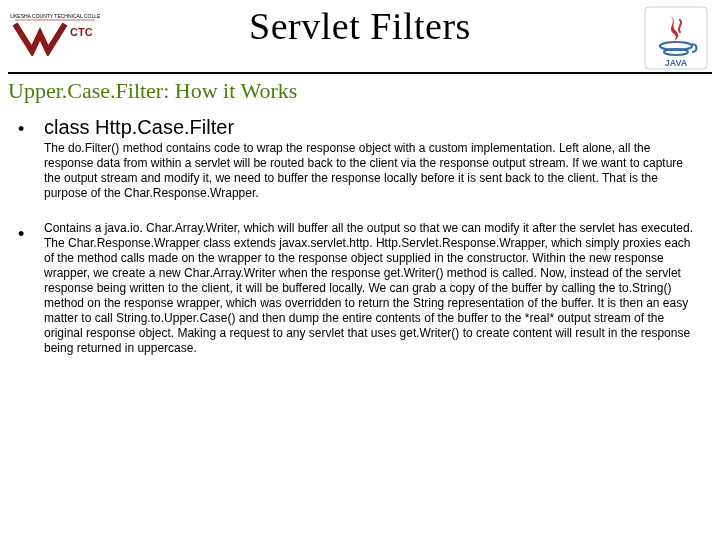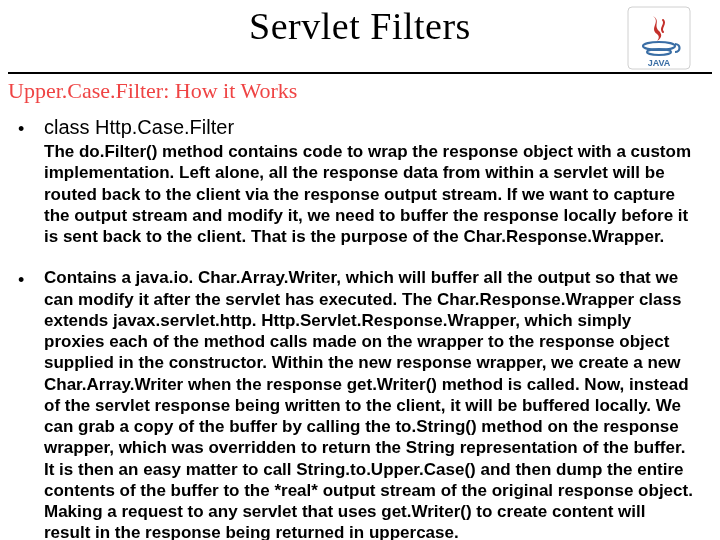--- a/index.html
+++ b/index.html
@@ -19,41 +19,41 @@
   }
   .logo-left {
     position: absolute;
     left: 10px;
     top: 6px;
     width: 90px;
     height: 50px;
   }
   .logo-right {
     position: absolute;
-    right: 29px;
+    right: 12px;
     top: 6px;
     width: 64px;
     height: 64px;
   }
   .title {
     font-family: "Times New Roman", Times, serif;
     font-size: 38px;
     font-weight: 400;
     text-align: center;
     padding-top: 4px;
     letter-spacing: 0.5px;
   }
   .rule {
     border: none;
     border-top: 2px solid #000;
     margin: 2px 8px 4px 8px;
   }
   .subtitle {
     font-family: "Times New Roman", Times, serif;
-    color: #ef4444;
+    color: #4d7c0f;
     font-size: 22px;
     padding: 0 8px 6px 8px;
   }
   .content {
     padding: 0 18px 0 18px;
   }
   .bullet-row {
     display: flex;
     margin: 6px 0 0 0;
   }
@@ -66,33 +66,40 @@
   }
   .item-body {
     flex: 1;
   }
   .item-heading {
     font-size: 20px;
     font-weight: 400;
     margin-bottom: 2px;
   }
   .item-text {
-    font-size: 17px;
+    font-size: 12px;
     line-height: 1.25;
     padding-right: 8px;
-    font-weight: bold;
   }
   .gap {
     height: 14px;
   }
 </style>
 </head>
 <body>
 
 <div class="header">
+  <div class="logo-left">
+    <svg viewBox="0 0 90 50" width="90" height="50">
+      <text x="45" y="12" text-anchor="middle" font-size="5" fill="#000" font-family="Arial">WAUKESHA COUNTY TECHNICAL COLLEGE</text>
+      <path d="M5,18 L22,45 L30,28 L38,45 L55,18" fill="none" stroke="#8a1a1a" stroke-width="6" stroke-linejoin="miter"></path>
+      <text x="60" y="30" font-size="11" font-weight="bold" fill="#8a1a1a" font-family="Arial">CTC</text>
+      <line x1="5" y1="14" x2="85" y2="14" stroke="#8a1a1a" stroke-width="0.6"></line>
+    </svg>
+  </div>
   <div class="title">Servlet Filters</div>
   <div class="logo-right">
     <svg viewBox="0 0 64 64" width="64" height="64">
       <rect x="1" y="1" width="62" height="62" rx="4" fill="#fff" stroke="#d0d0d0" stroke-width="1"></rect>
       <path d="M26,10 C34,16 22,22 30,28 C34,31 30,35 30,35 C30,35 38,31 32,25 C26,19 34,15 26,10 Z" fill="#c4302b"></path>
       <path d="M36,14 C40,18 32,22 36,26" fill="none" stroke="#c4302b" stroke-width="2" stroke-linecap="round"></path>
       <ellipse cx="32" cy="40" rx="16" ry="4" fill="none" stroke="#3a6ea5" stroke-width="2.2"></ellipse>
       <ellipse cx="32" cy="46" rx="12" ry="3" fill="none" stroke="#3a6ea5" stroke-width="2.2"></ellipse>
       <path d="M48,38 C54,38 54,46 48,46" fill="none" stroke="#3a6ea5" stroke-width="2.2"></path>
       <text x="32" y="60" text-anchor="middle" font-size="9" font-weight="bold" fill="#3a6ea5" font-family="Arial">JAVA</text>

